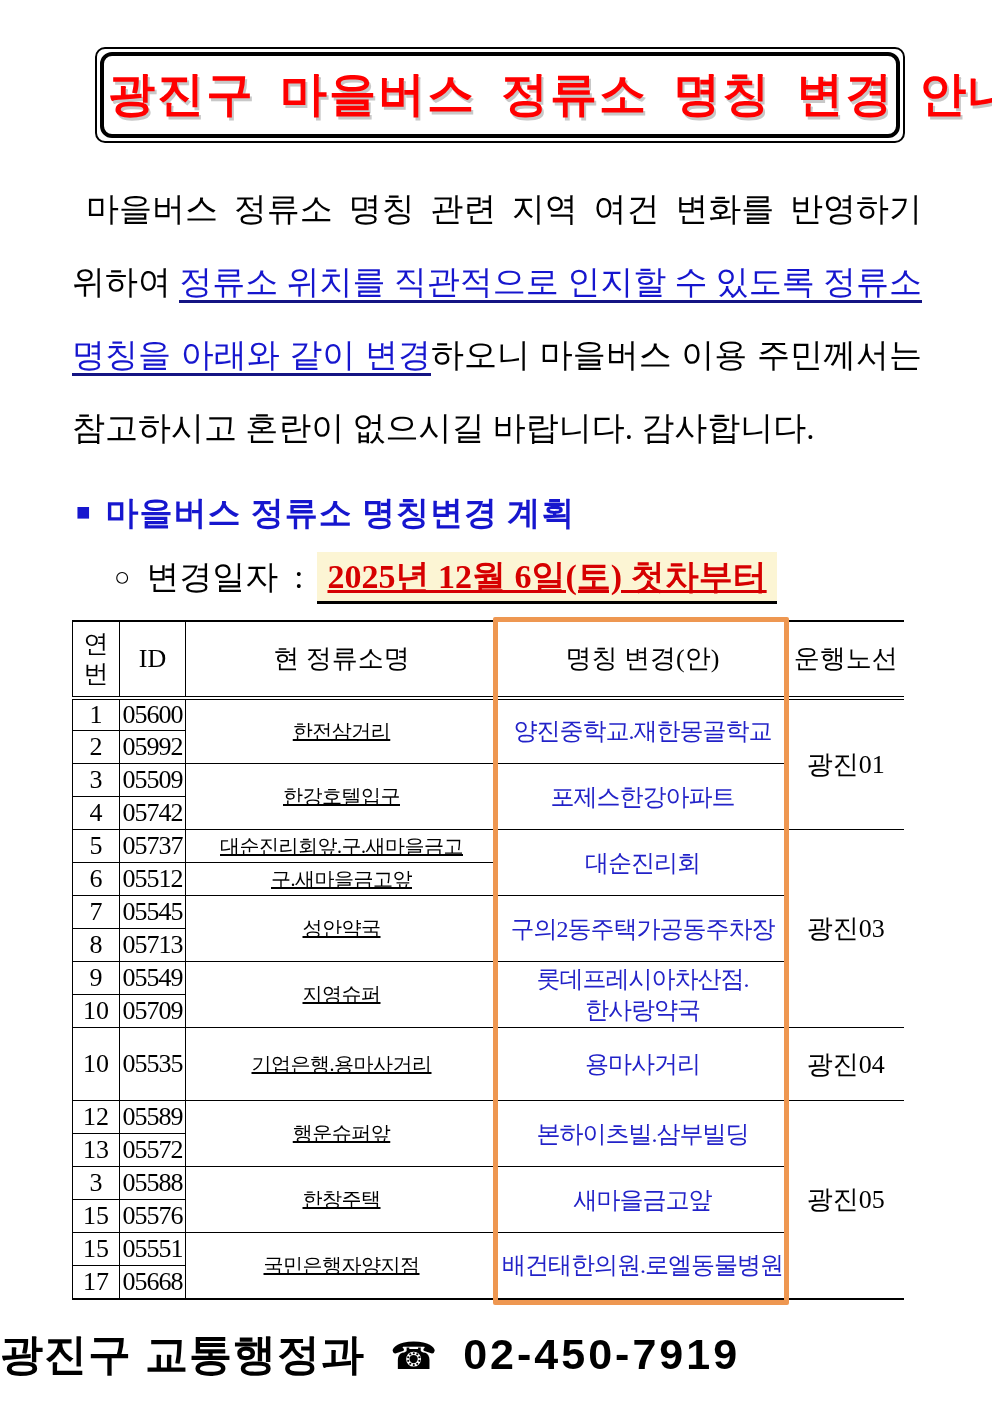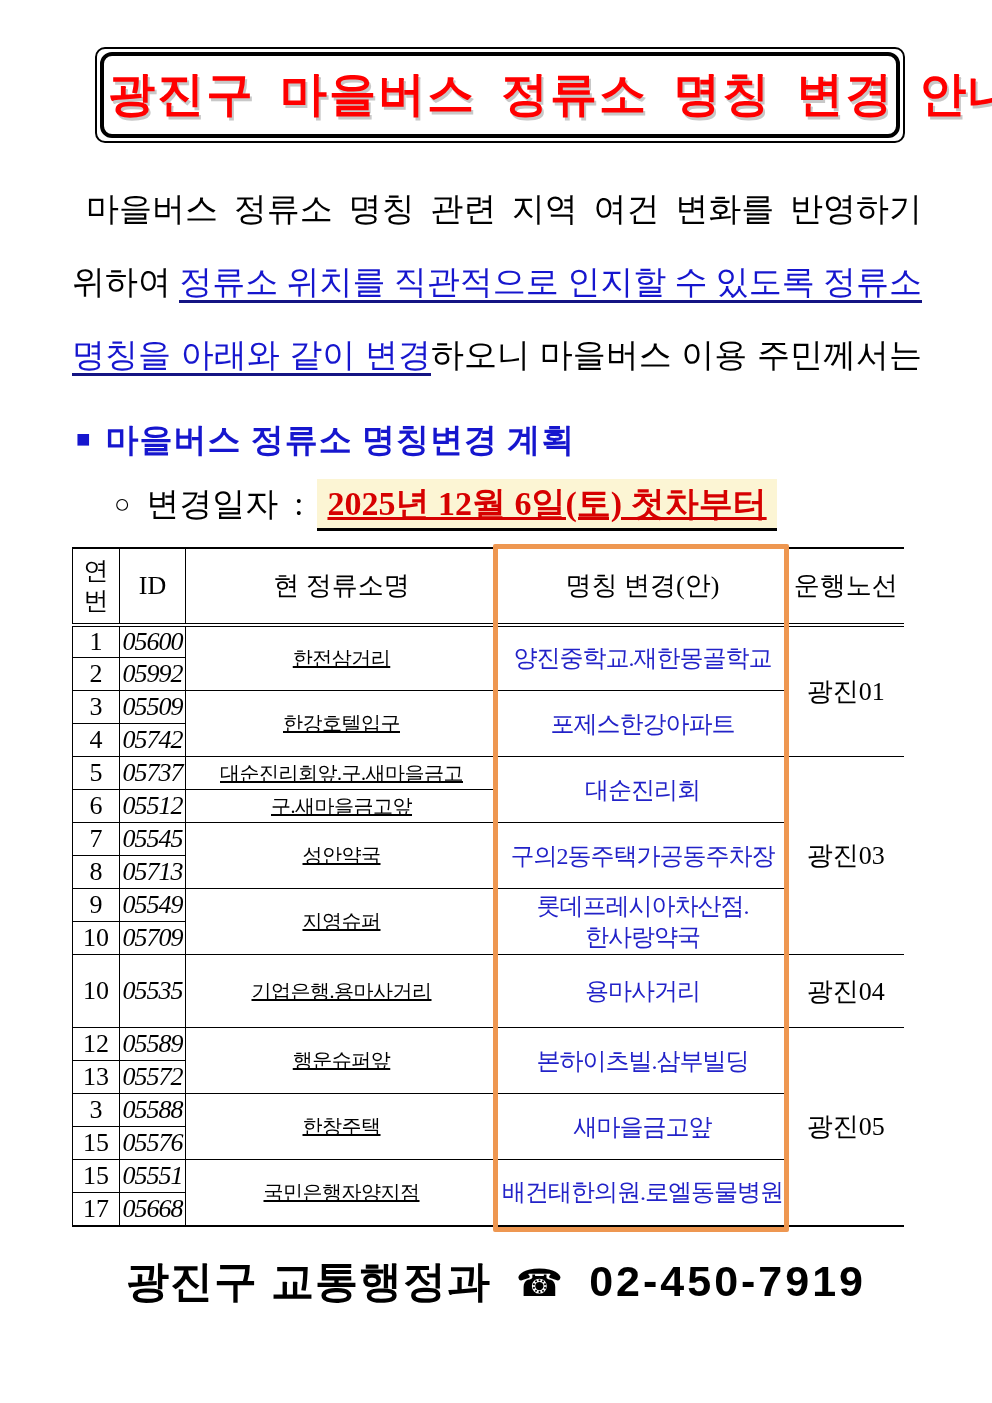--- a/index.html
+++ b/index.html
@@ -82,55 +82,56 @@
   }
   .stops thead tr{height:66px;}
   .stops thead th{
     border-bottom:4px double #000;font-weight:normal;font-size:26px;
     letter-spacing:0px;
   }
   .stops thead th.th-no{white-space:normal;word-break:break-all;line-height:30px;font-size:25px;padding:7px 6px;}
   .stops tbody tr{height:33px;}
   .stops tbody tr.tall{height:73px;}
   .cell-no{font-size:26px;}
-  .cell-id{font-size:26px;letter-spacing:-1px;font-style:italic;}
+  .cell-id{font-size:26px;letter-spacing:-1px;}
   .cell-current{font-size:20px;letter-spacing:-0.5px;text-decoration:underline;}
   .cell-proposed{font-size:24px;letter-spacing:-1px;color:var(--table-blue);}
   .cell-proposed .pline{line-height:31px;}
   .cell-route{font-size:26px;}
   .no-right{border-right:none !important;}
   .orange-box{
     position:absolute;top:-3px;left:421px;width:296px;height:calc(100% + 8px);
     border:5px solid var(--orange-border);border-radius:2px;
     pointer-events:none;
   }
 
   
   .footer{
-    margin-top:26px;text-align:center;
+    margin-top:26px;text-align:left;
     font-family:"Liberation Sans","DejaVu Sans",sans-serif;
     font-weight:bold;font-size:43px;letter-spacing:1px;color:#000;
     white-space:nowrap;
   }
   .footer .phone-icon{font-size:38px;margin:0 12px;}
   .footer .phone-number{letter-spacing:3px;}
 </style>
 </head>
 <body>
 
 <div class="title-outer">
   <div class="title-inner">
     <span class="title-text">광진구 마을버스 정류소 명칭 변경 안내</span>
   </div>
 </div>
 
 <div class="intro">
   <div class="line first just"><span>마을버스 정류소 명칭 관련 지역 여건 변화를 반영하기</span></div>
   <div class="line just"><span>위하여 </span><span class="blue-u">정류소 위치를 직관적으로 인지할 수 있도록 정류소</span></div>
   <div class="line just"><span class="blue-u">명칭을 아래와 같이 변경</span><span>하오니 마을버스 이용 주민께서는</span></div>
+  <div class="line"><span>참고하시고 혼란이 없으시길 바랍니다. 감사합니다.</span></div>
 </div>
 
 <div class="section-head">
   <span class="bullet">■</span><span>마을버스 정류소 명칭변경 계획</span>
 </div>
 
 <div class="schedule">
   <span class="circle">○</span><span>변경일자</span><span class="sep">:</span><span class="date-highlight">2025년 12월 6일(토) 첫차부터</span>
 </div>
 

